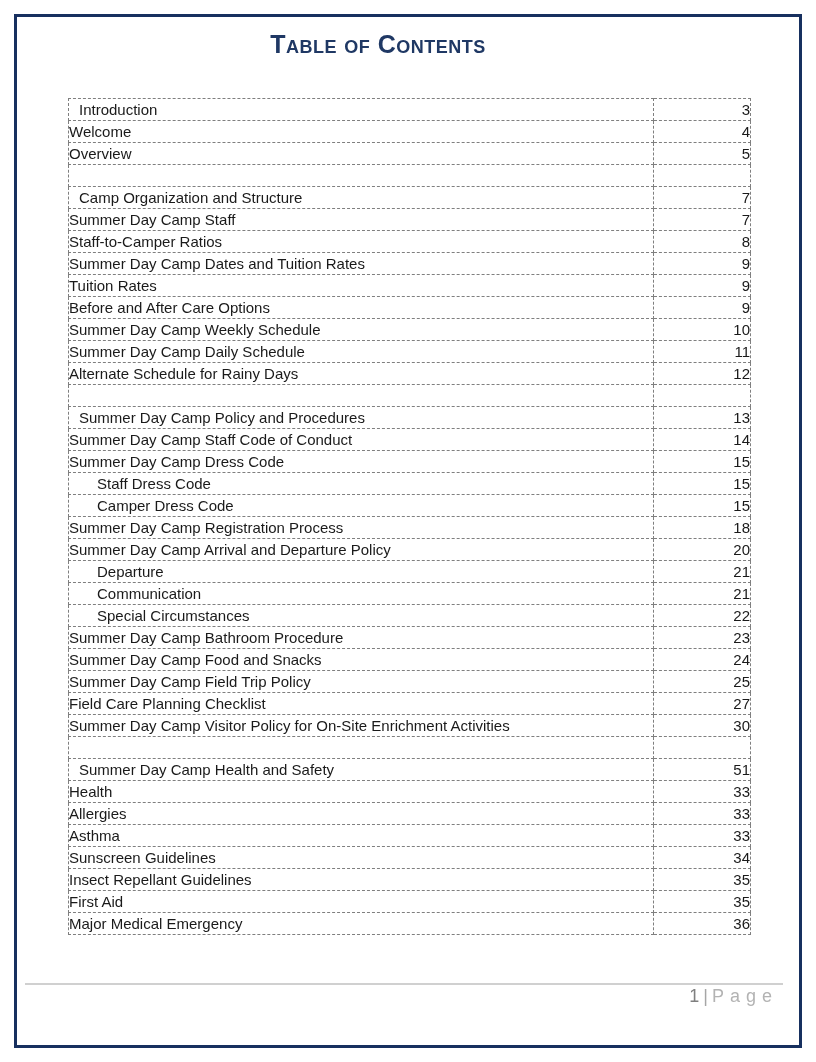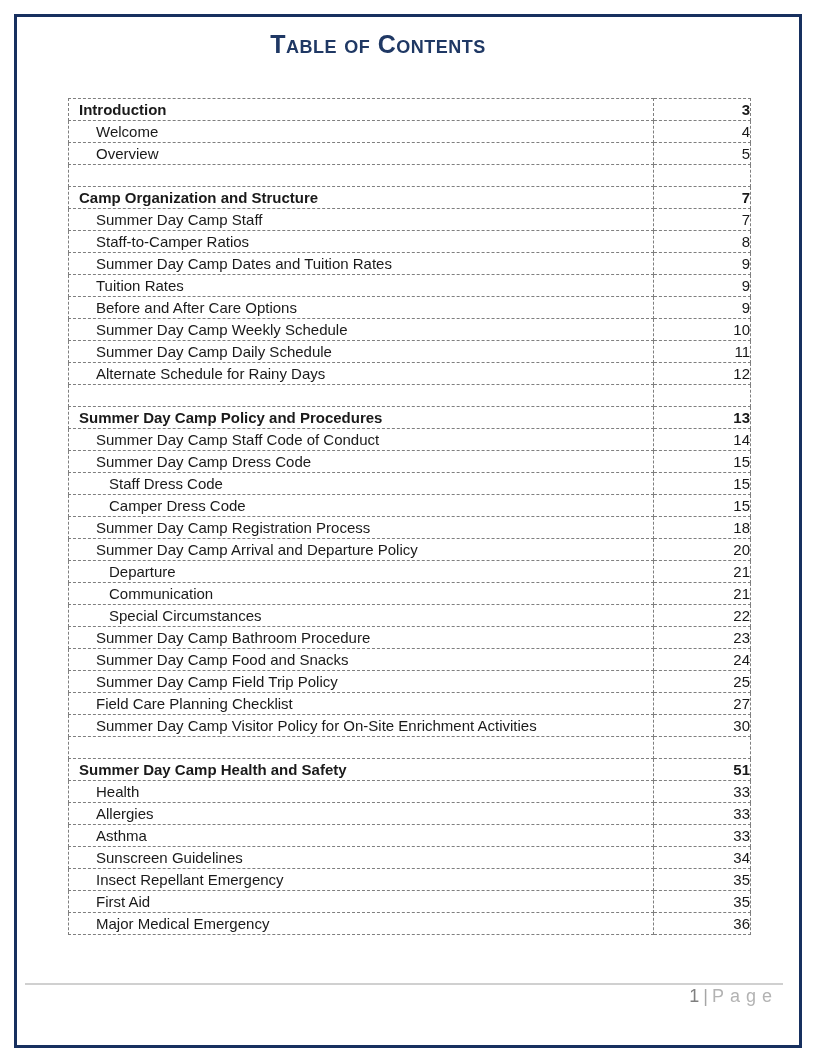--- a/index.html
+++ b/index.html
@@ -53,23 +53,23 @@
     font-size: 15px;
     line-height: 21px;
     padding: 0;
     white-space: nowrap;
     overflow: hidden;
     vertical-align: middle;
   }
   td.cell-label { width: 574px; }
   td.cell-page  { width: 96px; text-align: right; padding-right: 7px; }
   td.cell-label.level-0 { padding-left: 10px; }
-  td.cell-label.level-1 { padding-left: 27px; }
-  td.cell-label.level-2 { padding-left: 40px; }
-  tr.bold-row td { font-weight: 700; }
+  td.cell-label.level-1 { }
+  td.cell-label.level-2 { padding-left: 28px; }
+  tr.bold-row td { font-weight: 400; }
   .footer-rule {
     position: absolute;
     left: 25px;
     top: 983px;
     width: 758px;
     border-top: 2px solid #d0d0d0;
   }
   .footer-text {
     position: absolute;
     top: 986px;
@@ -225,21 +225,21 @@
   </tr>
         <tr>
     <td class="cell-label level-1">Asthma</td>
     <td class="cell-page">33</td>
   </tr>
         <tr>
     <td class="cell-label level-1">Sunscreen Guidelines</td>
     <td class="cell-page">34</td>
   </tr>
         <tr>
-    <td class="cell-label level-1">Insect Repellant Emergency</td>
+    <td class="cell-label level-1">Insect Repellant Guidelines</td>
     <td class="cell-page">35</td>
   </tr>
         <tr>
     <td class="cell-label level-1">First Aid</td>
     <td class="cell-page">35</td>
   </tr>
         <tr>
     <td class="cell-label level-1">Major Medical Emergency</td>
     <td class="cell-page">36</td>
   </tr>

